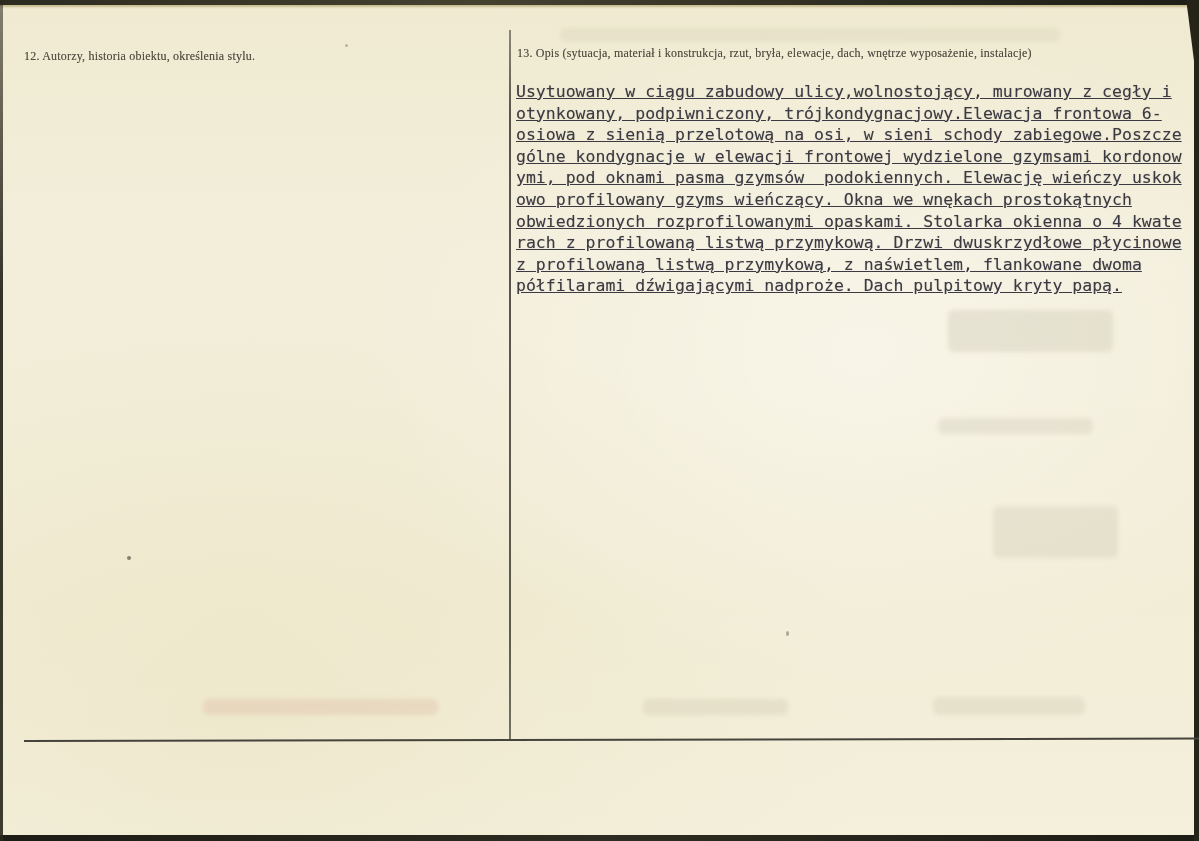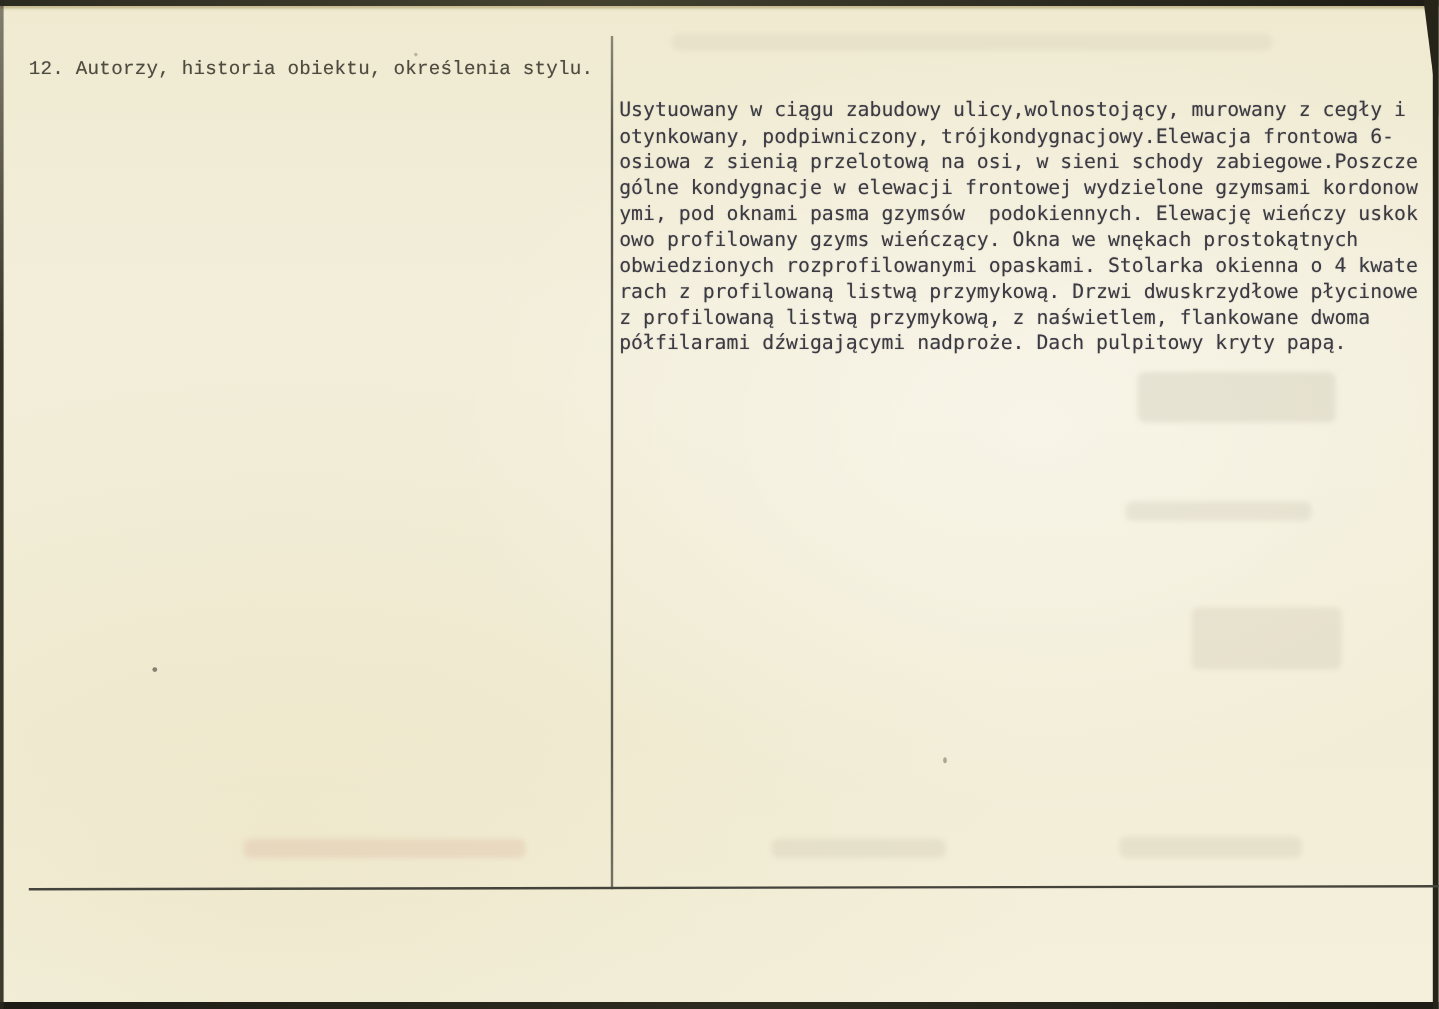--- a/index.html
+++ b/index.html
@@ -18,41 +18,41 @@
   .edge-bottom { position:absolute; bottom:0; left:0; right:0; height:6px; background:linear-gradient(90deg,#1d1c15,#2e2c20 50%,#1d1c15); }
   .edge-left   { position:absolute; top:0; bottom:0; left:0; width:3px; background:linear-gradient(180deg, rgba(42,40,29,0.55), rgba(42,40,29,0.95) 35%, rgba(42,40,29,0.9)); }
   .edge-right  { position:absolute; top:0; bottom:0; right:0; width:5px; background:#262419; }
   .edge-right-wedge { position:absolute; top:0; right:0; width:15px; height:100px; background:#262419; clip-path:polygon(100% 0, 15% 0, 100% 100%); }
   
   .divider-v { position:absolute; left:509px; top:30px; width:2px; height:711px; background:linear-gradient(180deg, rgba(85,83,74,0.65), #55534a 12%, #5d5b4f 85%, rgba(85,83,74,0.8)); }
   .rule-h    { position:absolute; left:24px; right:0; top:740px; height:2px; background:#45443c; transform:rotate(-0.12deg); transform-origin:left center; }
   
   .caption {
     position:absolute;
-    font-family:Liberation Mono, monospace;
-    font-size:16px;
+    font-family:Liberation Serif, serif;
+    font-size:12px;
     color:#4e4b40;
     letter-spacing:0.2px;
     text-shadow:0 0 0.6px rgba(78,75,64,0.45);
     white-space:nowrap;
   }
   .caption-12 { left:24px; top:49px; }
   .caption-13 { left:517px; top:46px; }
   
   .typed {
     position:absolute;
     font-family:"DejaVu Sans Mono", monospace;
     font-size:16.5px;
     line-height:21.6px;
     color:#3b3a42;
     white-space:pre;
     text-shadow:0 0 1px rgba(59,58,66,0.35);
   }
   .typed-left  { left:9px;  top:79px; }
-  .typed-right { left:516px; top:81px; }
+  .typed-right { left:516px; top:81px;text-decoration:underline; }
   
   .smudge { position:absolute; filter:blur(2px); border-radius:6px; }
   .sm1 { left:948px; top:310px; width:165px; height:42px; background:rgba(152,142,118,0.16); }
   .sm2 { left:938px; top:418px; width:155px; height:16px; background:rgba(152,142,118,0.14); }
   .sm3 { left:993px; top:506px; width:125px; height:52px; background:rgba(160,150,124,0.15); }
   .sm4 { left:203px; top:699px; width:235px; height:16px; background:rgba(196,128,114,0.16); }
   .sm5 { left:643px; top:699px; width:145px; height:16px; background:rgba(160,150,128,0.14); }
   .sm6 { left:933px; top:697px; width:152px; height:18px; background:rgba(160,150,128,0.14); }
   .sm7 { left:560px; top:28px;  width:500px; height:14px; background:rgba(150,140,118,0.09); }
   .speck { position:absolute; background:rgba(62,57,46,0.6); border-radius:50%; }
@@ -69,20 +69,21 @@
   <div class="edge-bottom"></div>
   <div class="edge-left"></div>
   <div class="edge-right"></div>
   <div class="edge-right-wedge"></div>
 
   <div class="divider-v"></div>
   <div class="rule-h"></div>
 
   <div class="caption caption-12">12. Autorzy, historia obiektu, określenia stylu.</div>
 
+  <div class="caption caption-13">13. Opis (sytuacja, materiał i konstrukcja, rzut, bryła, elewacje, dach, wnętrze wyposażenie, instalacje)</div>
   <div class="typed typed-right">Usytuowany w ciągu zabudowy ulicy,wolnostojący, murowany z cegły i
 otynkowany, podpiwniczony, trójkondygnacjowy.Elewacja frontowa 6-
 osiowa z sienią przelotową na osi, w sieni schody zabiegowe.Poszcze
 gólne kondygnacje w elewacji frontowej wydzielone gzymsami kordonow
 ymi, pod oknami pasma gzymsów  podokiennych. Elewację wieńczy uskok
 owo profilowany gzyms wieńczący. Okna we wnękach prostokątnych
 obwiedzionych rozprofilowanymi opaskami. Stolarka okienna o 4 kwate
 rach z profilowaną listwą przymykową. Drzwi dwuskrzydłowe płycinowe
 z profilowaną listwą przymykową, z naświetlem, flankowane dwoma
 półfilarami dźwigającymi nadproże. Dach pulpitowy kryty papą.</div>

